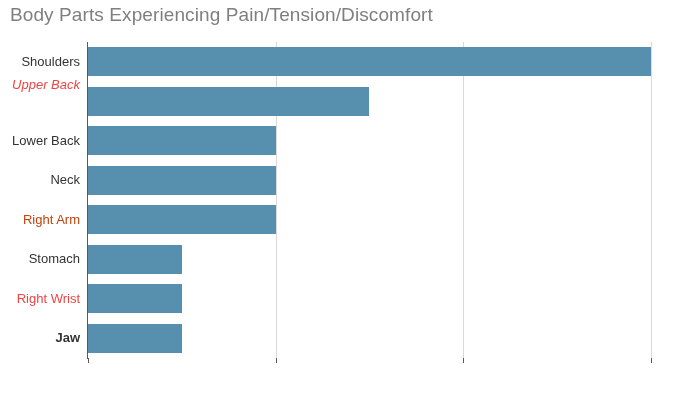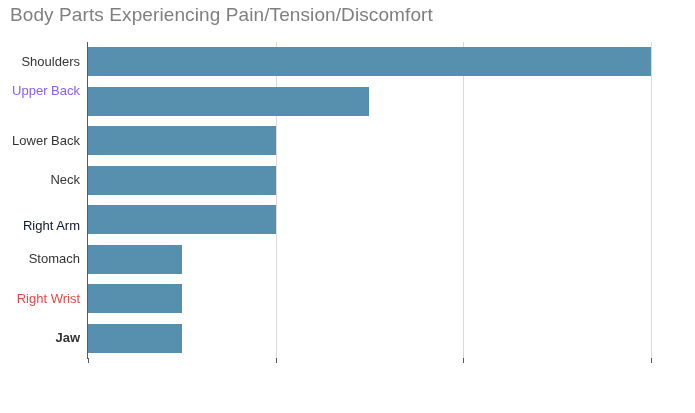--- a/index.html
+++ b/index.html
@@ -123,24 +123,24 @@
 </style>
 </head>
 <body>
 
 <div id="figure">
 
   <div id="chart-title">Body Parts Experiencing Pain/Tension/Discomfort</div>
 
   <div id="y-tick-labels">
       <div class="ytick-label" style="top: 12.75px; color: rgb(51, 51, 51);">Shoulders</div>
-      <div class="ytick-label" style="top: 42px; color: #8b5cf6;">Upper Back</div>
+      <div class="ytick-label" style="top: 36px; color: #ef4444; font-style: italic;">Upper Back</div>
       <div class="ytick-label" style="top: 91.75px; color: rgb(51, 51, 51);">Lower Back</div>
       <div class="ytick-label" style="top: 131.25px; color: rgb(51, 51, 51);">Neck</div>
-      <div class="ytick-label" style="top: 170.75px; color: #0f172a; margin-top: 6px;">Right Arm</div>
+      <div class="ytick-label" style="top: 170.75px; color: #c2410c;">Right Arm</div>
       <div class="ytick-label" style="top: 210.25px; color: rgb(51, 51, 51);">Stomach</div>
       <div class="ytick-label" style="top: 249.75px; color: #ef4444;">Right Wrist</div>
       <div class="ytick-label" style="top: 289.25px; color: rgb(51, 51, 51); font-weight: bold;">Jaw</div>
     </div>
 
   <div id="plot-area">
     <div id="gridlines">
         <div class="gridline" style="left: 187.64px;"></div>
         <div class="gridline" style="left: 375.28px;"></div>
         <div class="gridline" style="left: 562.93px;"></div>

